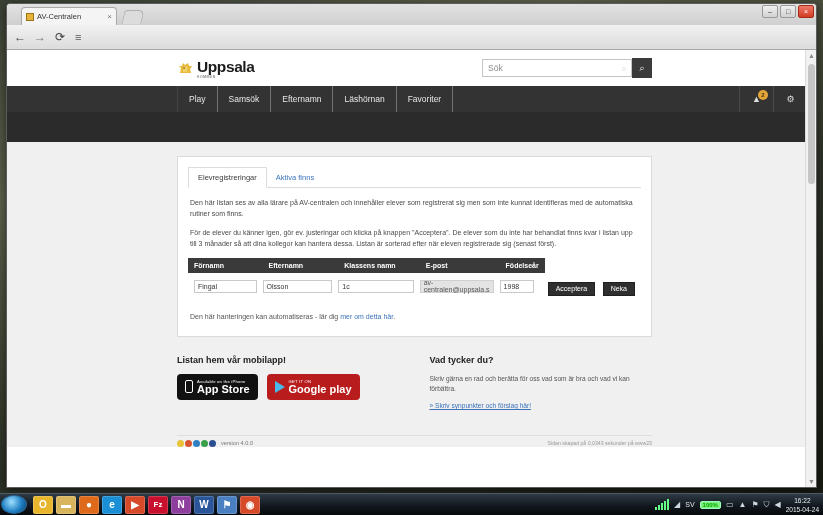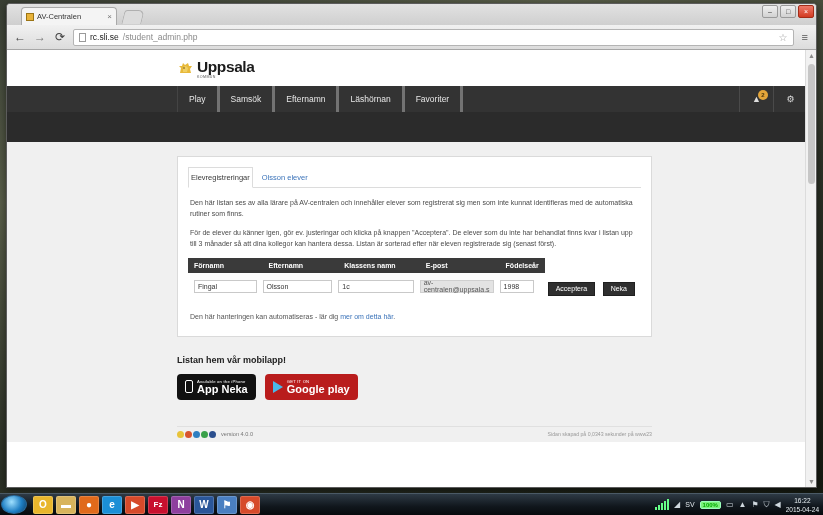--- a/index.html
+++ b/index.html
@@ -140,21 +140,21 @@
 
   
   .main-nav {
     height: 26px; background: #333333;
     display: flex; align-items: stretch;
     padding-left: 170px;
     font-size: 8.5px;
   }
   .nav-item {
     display: flex; align-items: center; padding: 6px 11px;
-    color: #e7e7e7; border-right: 3px solid #737373;
+    color: #e7e7e7; border-right: 1px solid #737373;
   }
   .nav-item:first-child { border-left: 1px solid #444; }
   .nav-spacer { flex: 1; }
   .nav-icon-cell {
     display: flex; align-items: center; justify-content: center;
     width: 34px; border-left: 1px solid #4a4a4a; color: #ddd; font-size: 9px;
     position: relative;
   }
   .notif-badge {
     position: absolute; right: 5px; top: 4px;
@@ -178,21 +178,21 @@
     border: 1px solid #dadada;
     padding: 10px 10px 16px 10px;
   }
   .tabs-row {
     display: flex; align-items: flex-end;
     border-bottom: 1px solid #dcdcdc;
     margin-bottom: 10px;
   }
   .tab-pill {
     font-size: 7.5px; color: #3a3a3a;
-    padding: 5px 2px; border: 1px solid #dcdcdc;
+    padding: 5px 9px; border: 1px solid #dcdcdc;
     border-bottom: 1px solid #fff;
     background: #fff; margin-bottom: -1px;
   }
   .tab-link {
     font-size: 7.5px; color: #3b73b9; padding: 5px 9px;
   }
   .para {
     font-size: 7px; color: #4a4a4a; line-height: 1.5;
     margin: 0 0 9px 2px;
   }
@@ -310,47 +310,49 @@
       <div>–</div>
       <div>□</div>
       <div class="close">×</div>
     </div>
   </div>
 
   <div class="chrome-navbar">
     <span class="nav-btn active">←</span>
     <span class="nav-btn">→</span>
     <span class="nav-btn active">⟳</span>
-    <div class="omnibox">
-      <span class="page-icon"></span>
-      <span class="url-host">rc.sli.se</span>
-        <span class="url-path">/student_admin.php</span>
-      <span style="margin-left:auto"></span>
-      <span class="nav-star">☆</span>
-    </div>
     <span class="nav-menu">≡</span>
   </div>
 
   <div class="viewport">
     <div class="page">
 
       <div class="site-header">
         <div class="logo-wrap">
           <span class="logo-mark">
             <svg width="17" height="17" viewBox="0 0 17 17">
               <path d="M3 13 L4 8 L2 6 L5 6 L6 3 L8 5 L11 3 L12 6 L15 6 L13 9 L14 13 Z" fill="#e8b93a"></path>
               <path d="M6 7 L9 6 L11 8 L10 12 L6 12 Z" fill="#f0cf63"></path>
               <circle cx="7" cy="8" r="0.8" fill="#6b4a08"></circle>
             </svg>
           </span>
           <span>
             <span class="logo-text">Uppsala</span>
             <span class="logo-sub" style="display:block">KOMMUN</span>
           </span>
         </div>
+        <div class="search-wrap">
+          <div class="search-field">
+            <span>Sök</span>
+            <span class="search-clear">○</span>
+          </div>
+          <div class="search-btn">
+            <span>⌕</span>
+          </div>
+        </div>
       </div>
 
       <div class="main-nav">
         <div class="nav-item">Play</div>
         <div class="nav-item">Samsök</div>
         <div class="nav-item">Efternamn</div>
         <div class="nav-item">Läshörnan</div>
         <div class="nav-item">Favoriter</div>
         <div class="nav-spacer"></div>
         <div class="nav-icon-cell">
@@ -362,21 +364,21 @@
         </div>
       </div>
 
       <div class="sub-band"></div>
 
       <div class="content-bg">
 
         <div class="card">
           <div class="tabs-row">
             <div class="tab-pill">Elevregistreringar</div>
-            <div class="tab-link">Olsson elever</div>
+            <div class="tab-link">Aktiva finns</div>
           </div>
 
           <p class="para">Den här listan ses av alla lärare på AV-centralen och innehåller elever som registrerat sig men som inte kunnat identifieras med de automatiska rutiner som finns.</p>
           <p class="para">För de elever du känner igen, gör ev. justeringar och klicka på knappen "Acceptera". De elever som du inte har behandlat finns kvar i listan upp till 3 månader så att dina kollegor kan hantera dessa. Listan är sorterad efter när eleven registrerade sig (senast först).</p>
 
           <table class="reg">
             <thead>
               <tr>
                 <th style="width:19%">Förnamn</th>
                 <th style="width:19%">Efternamn</th>
@@ -416,31 +418,36 @@
         </div>
 
         <div class="below">
           <div class="col">
             <h3>Listan hem vår mobilapp!</h3>
             <div class="badges">
               <div class="badge-store apple">
                 <span class="phone-glyph"></span>
                 <span>
                   <span class="badge-sm" style="display:block">Available on the iPhone</span>
-                  <span class="badge-lg" style="display:block">App Neka</span>
+                  <span class="badge-lg" style="display:block">App Store</span>
                 </span>
               </div>
               <div class="badge-store">
                 <span class="play-tri"></span>
                 <span>
                   <span class="badge-sm" style="display:block">GET IT ON</span>
                   <span class="badge-lg" style="display:block">Google play</span>
                 </span>
               </div>
             </div>
+          </div>
+          <div class="col">
+            <h3>Vad tycker du?</h3>
+            <p class="feedback-text">Skriv gärna en rad och berätta för oss vad som är bra och vad vi kan förbättra.</p>
+            <a href="#" class="feedback-link">» Skriv synpunkter och förslag här!</a>
           </div>
         </div>
 
         <div class="page-footer">
           <span class="dots">
             <span style="background:#e8c33a"></span>
             <span style="background:#d8542e"></span>
             <span style="background:#2f7fc1"></span>
             <span style="background:#3aa04a"></span>
             <span style="background:#2b4f8e"></span>

